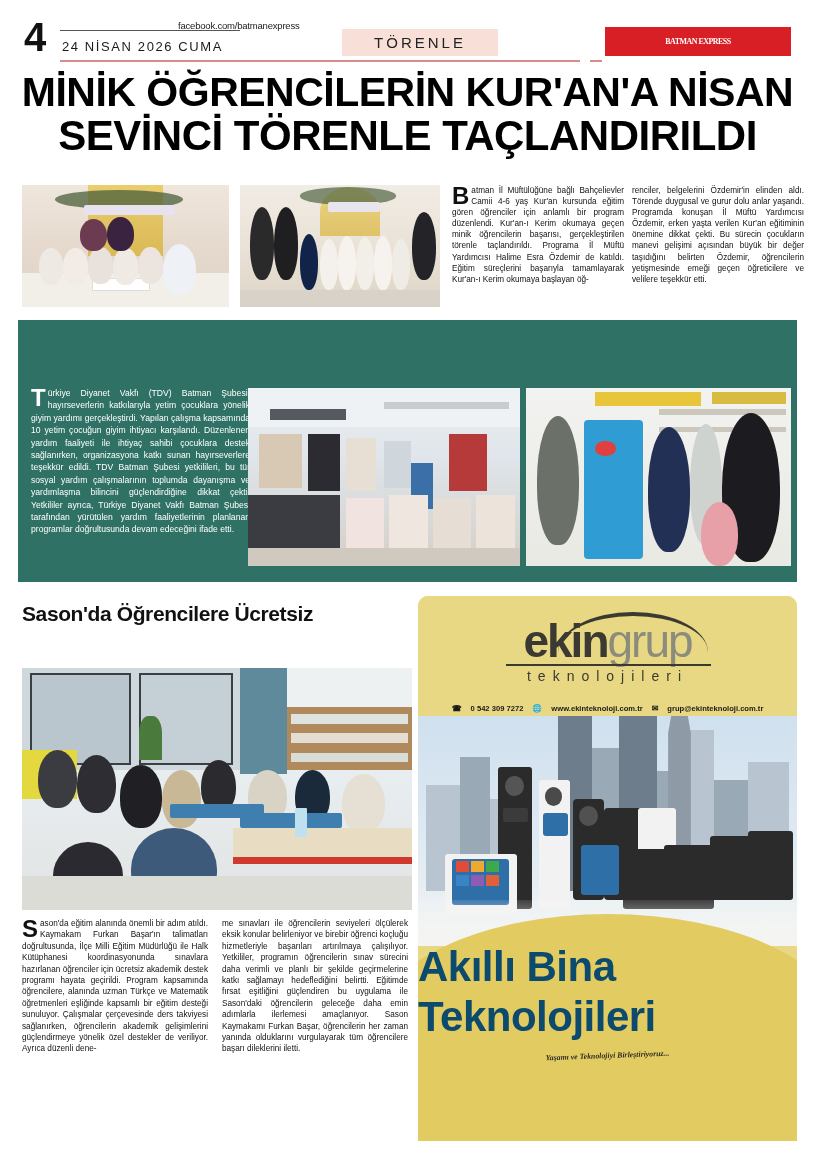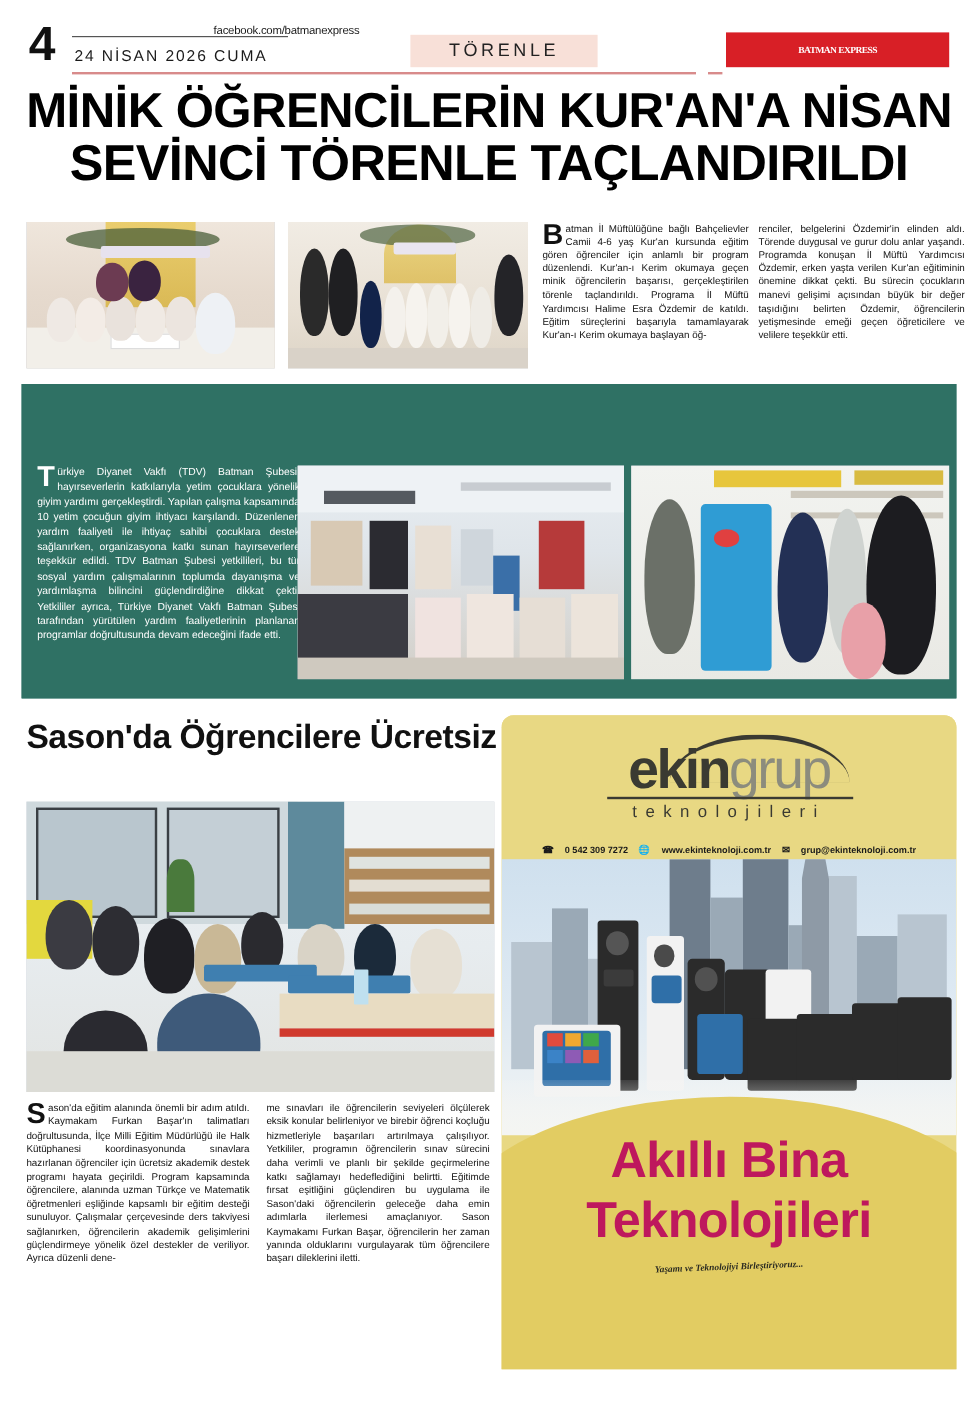--- a/index.html
+++ b/index.html
@@ -168,22 +168,22 @@
   .ekin-contact .ci { font-size:8px; }
   .ekin-photo {
     position:absolute; left:0; top:120px; width:379px; height:230px;
     overflow:hidden; background:linear-gradient(#cfe0ee 0%, #dfeaf3 55%, #f2f4f3 100%);
   }
   .ekin-curve {
     position:absolute; left:-45px; top:318px; width:470px; height:300px;
     background:#e2cc62; border-radius:50% 50% 0 0 / 38% 38% 0 0;
   }
   .ekin-bigtitle {
-    position:absolute; left:0; top:346px; width:379px; text-align:center;
-    font-size:42px; line-height:50px; font-weight:700; color:#be185d;
+    position:absolute; left:0; top:346px; width:379px; text-align:left;
+    font-size:42px; line-height:50px; font-weight:700; color:#0c4a6e;
     letter-spacing:-0.5px;
   }
   .ekin-slogan {
     position:absolute; left:0; top:455px; width:379px; text-align:center;
     font-size:19px; color:#2c2c22; font-style:italic; font-weight:700;
     font-family:"Liberation Serif", serif;
     transform: rotate(-2.2deg);
   }
 
   
@@ -295,21 +295,21 @@
       <div class="fig" style="left:4%;top:16%;width:16%;height:72%;background:#6b7068;"></div>
       <div class="fig" style="left:22%;top:18%;width:22%;height:78%;background:#2f9cd4;border-radius:4px;"></div>
       <div class="fig" style="left:46%;top:22%;width:16%;height:70%;background:#233055;"></div>
       <div class="fig" style="left:62%;top:20%;width:12%;height:68%;background:#cfd3d0;"></div>
       <div class="fig" style="left:74%;top:14%;width:22%;height:84%;background:#1c1c20;"></div>
       <div class="fig" style="left:66%;top:64%;width:14%;height:36%;background:#e8a0a8;"></div>
       <div style="position:absolute;left:26%;top:30%;width:8%;height:8%;background:#e04040;border-radius:50%;"></div>
     </div>
   </div>
 
-  <h2 class="sason-title" style="font-size: 28px; line-height: 32.574px;">
+  <h2 class="sason-title" style="font-size: 21px; line-height: 32.574px;">
     <span>Sason'da Öğrencilere Ücretsiz</span><br>
   </h2>
 
   <div class="photo ph-sason">
     <div class="scene">
       <div class="s-wall" style="background:linear-gradient(#eef2f4 0%,#e7ecef 50%,#e2e4e2 100%);"></div>
       <div style="position:absolute;left:0;top:0;width:58%;height:42%;background:#cfd9dd;"></div>
       <div style="position:absolute;left:2%;top:2%;width:26%;height:38%;background:#b9c6ce;border:2px solid #3a3f44;"></div>
       <div style="position:absolute;left:30%;top:2%;width:24%;height:38%;background:#c4cfd6;border:2px solid #3a3f44;"></div>
       <div style="position:absolute;left:56%;top:0;width:12%;height:44%;background:#5e8a9c;"></div>

